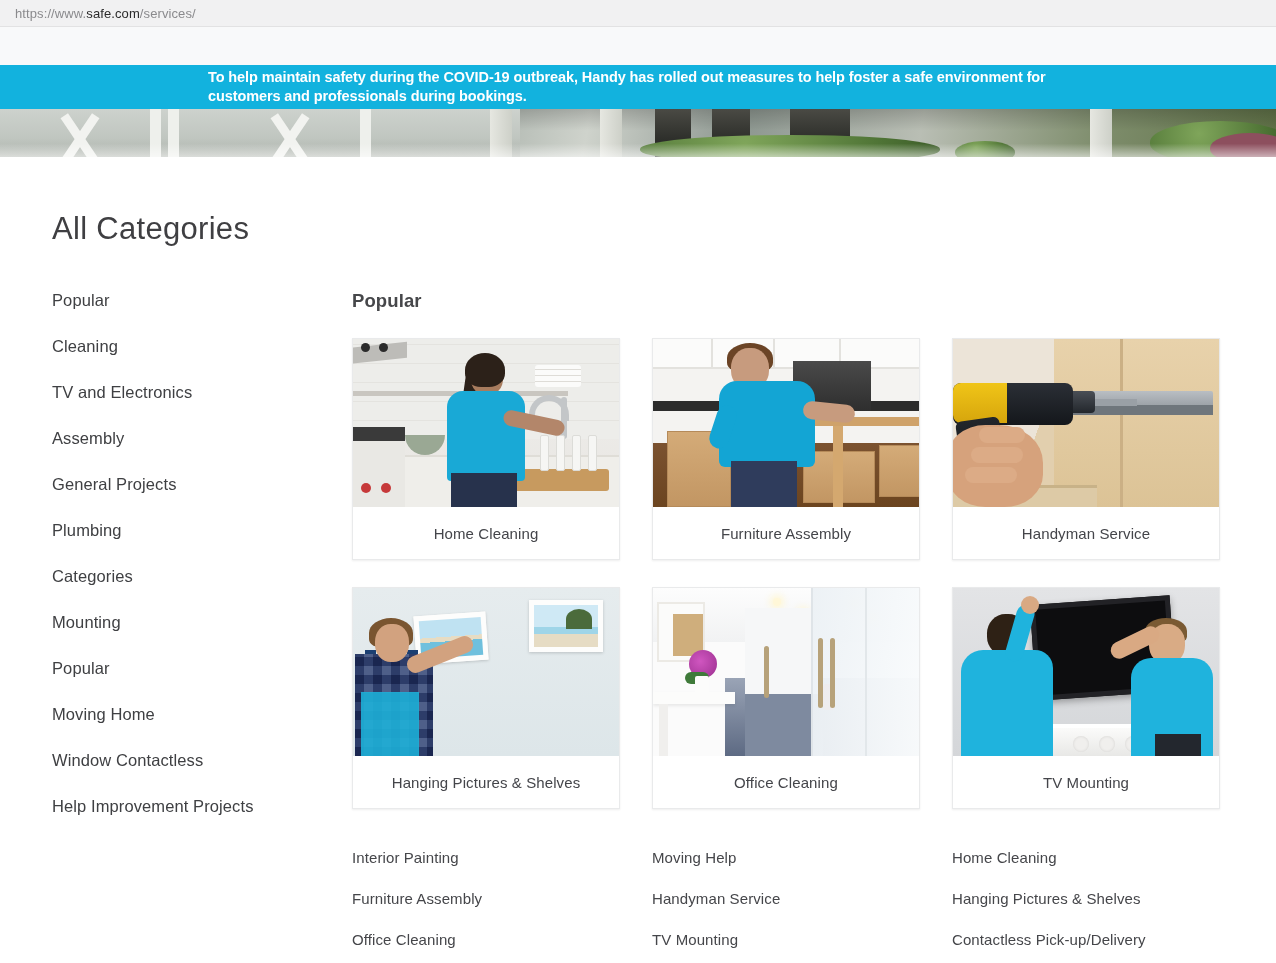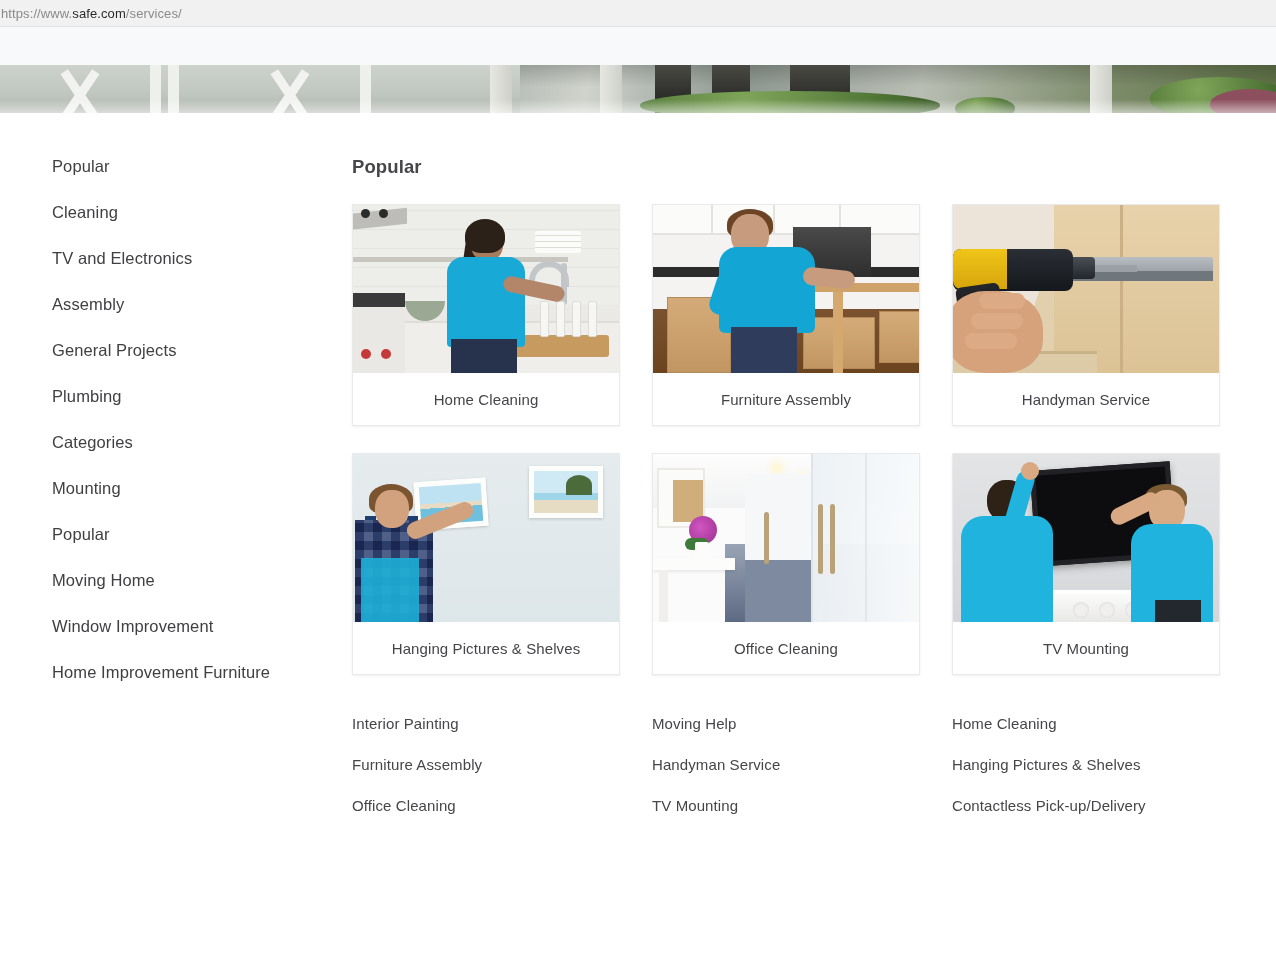--- a/index.html
+++ b/index.html
@@ -12,21 +12,21 @@
     font-family: "Liberation Sans", sans-serif;
   }
 
   
   .urlbar {
     height: 27px;
     background: #f1f1f2;
     border-bottom: 1px solid #e2e2e3;
     display: flex;
     align-items: center;
-    padding-left: 1px;
+    padding-left: 15px;
     font-size: 13px;
     color: #8a8a8d;
     letter-spacing: .1px;
   }
   .urlbar .host { color: #2b2b2b; }
 
   
   .page { position: relative; width: 1276px; height: 936px; background: #fff; }
 
   .topgap {
@@ -305,20 +305,23 @@
 <div class="urlbar">
   <span>https://www.</span>
     <span class="host">safe.com</span>
     <span>/services/</span>
 </div>
 
 <div class="page">
 
   <div class="topgap"></div>
 
+  <div class="covid-banner">
+    <div class="txt">To help maintain safety during the COVID-19 outbreak, Handy has rolled out measures to help foster a safe environment for customers and professionals during bookings.</div>
+  </div>
 
   <div class="hero">
     <div class="sky"></div>
     <div class="house"></div>
     <div class="xrail x1"></div>
     <div class="xrail x2"></div>
     <div class="post" style="left:150px;"></div>
     <div class="post" style="left:168px;"></div>
     <div class="post" style="left:360px;"></div>
     <div class="col" style="left:490px;"></div>
@@ -329,36 +332,37 @@
     <div class="dark" style="left:790px;width:60px;"></div>
     <div class="shrub" style="left:640px;width:300px;height:28px;"></div>
     <div class="shrub" style="left:1150px;width:140px;height:42px;"></div>
     <div class="shrub" style="left:1210px;width:80px;height:30px;background:#8d4f5e;"></div>
     <div class="shrub" style="left:955px;width:60px;height:22px;"></div>
     <div class="fade"></div>
   </div>
 
   <div class="content">
 
+    <h1 class="page-title">All Categories</h1>
 
     <div class="layout">
 
       <nav class="sidebar">
         <a class="sidebar-item">Popular</a>
         <a class="sidebar-item">Cleaning</a>
         <a class="sidebar-item">TV and Electronics</a>
         <a class="sidebar-item">Assembly</a>
         <a class="sidebar-item">General Projects</a>
         <a class="sidebar-item">Plumbing</a>
         <a class="sidebar-item">Categories</a>
         <a class="sidebar-item">Mounting</a>
         <a class="sidebar-item">Popular</a>
         <a class="sidebar-item">Moving Home</a>
-        <a class="sidebar-item">Window Improvement</a>
-        <a class="sidebar-item">Home Improvement Furniture</a>
+        <a class="sidebar-item">Window Contactless</a>
+        <a class="sidebar-item">Help Improvement Projects</a>
       </nav>
 
       <section class="main">
 
         <h2 class="section-title">Popular</h2>
 
         <div class="card-grid">
 
           <div class="card">
             <div class="card-img img-cleaning">

